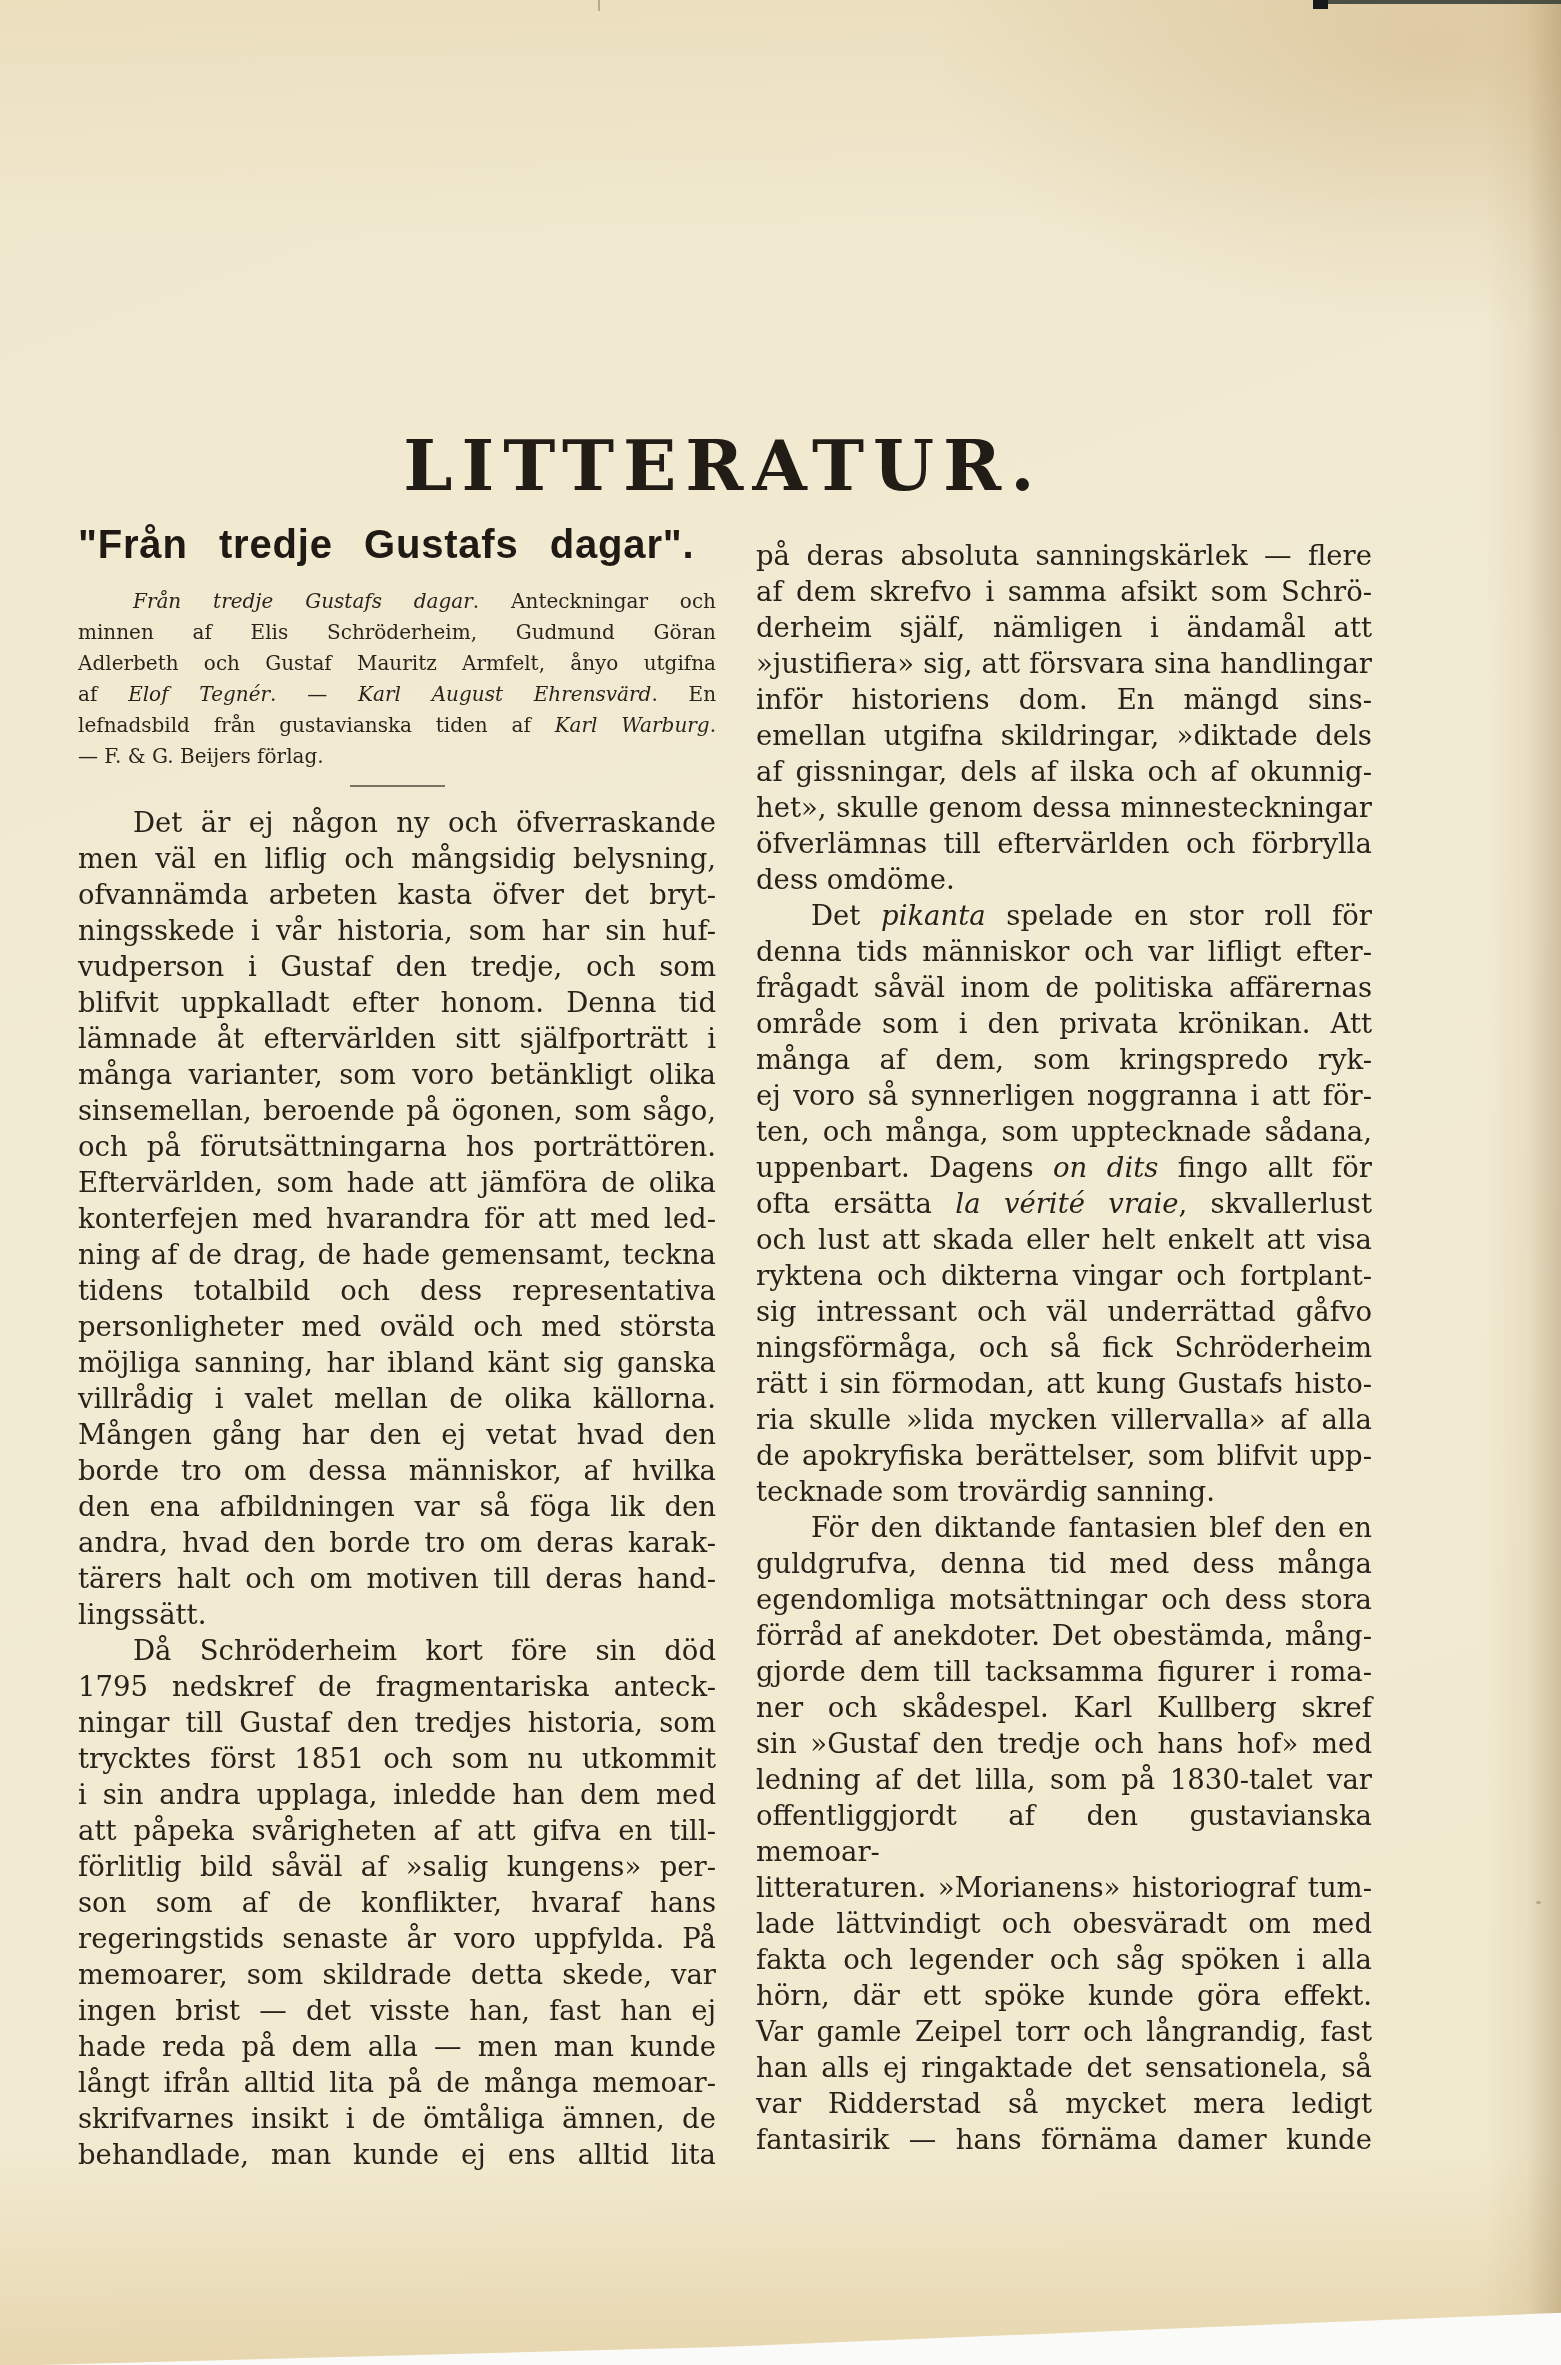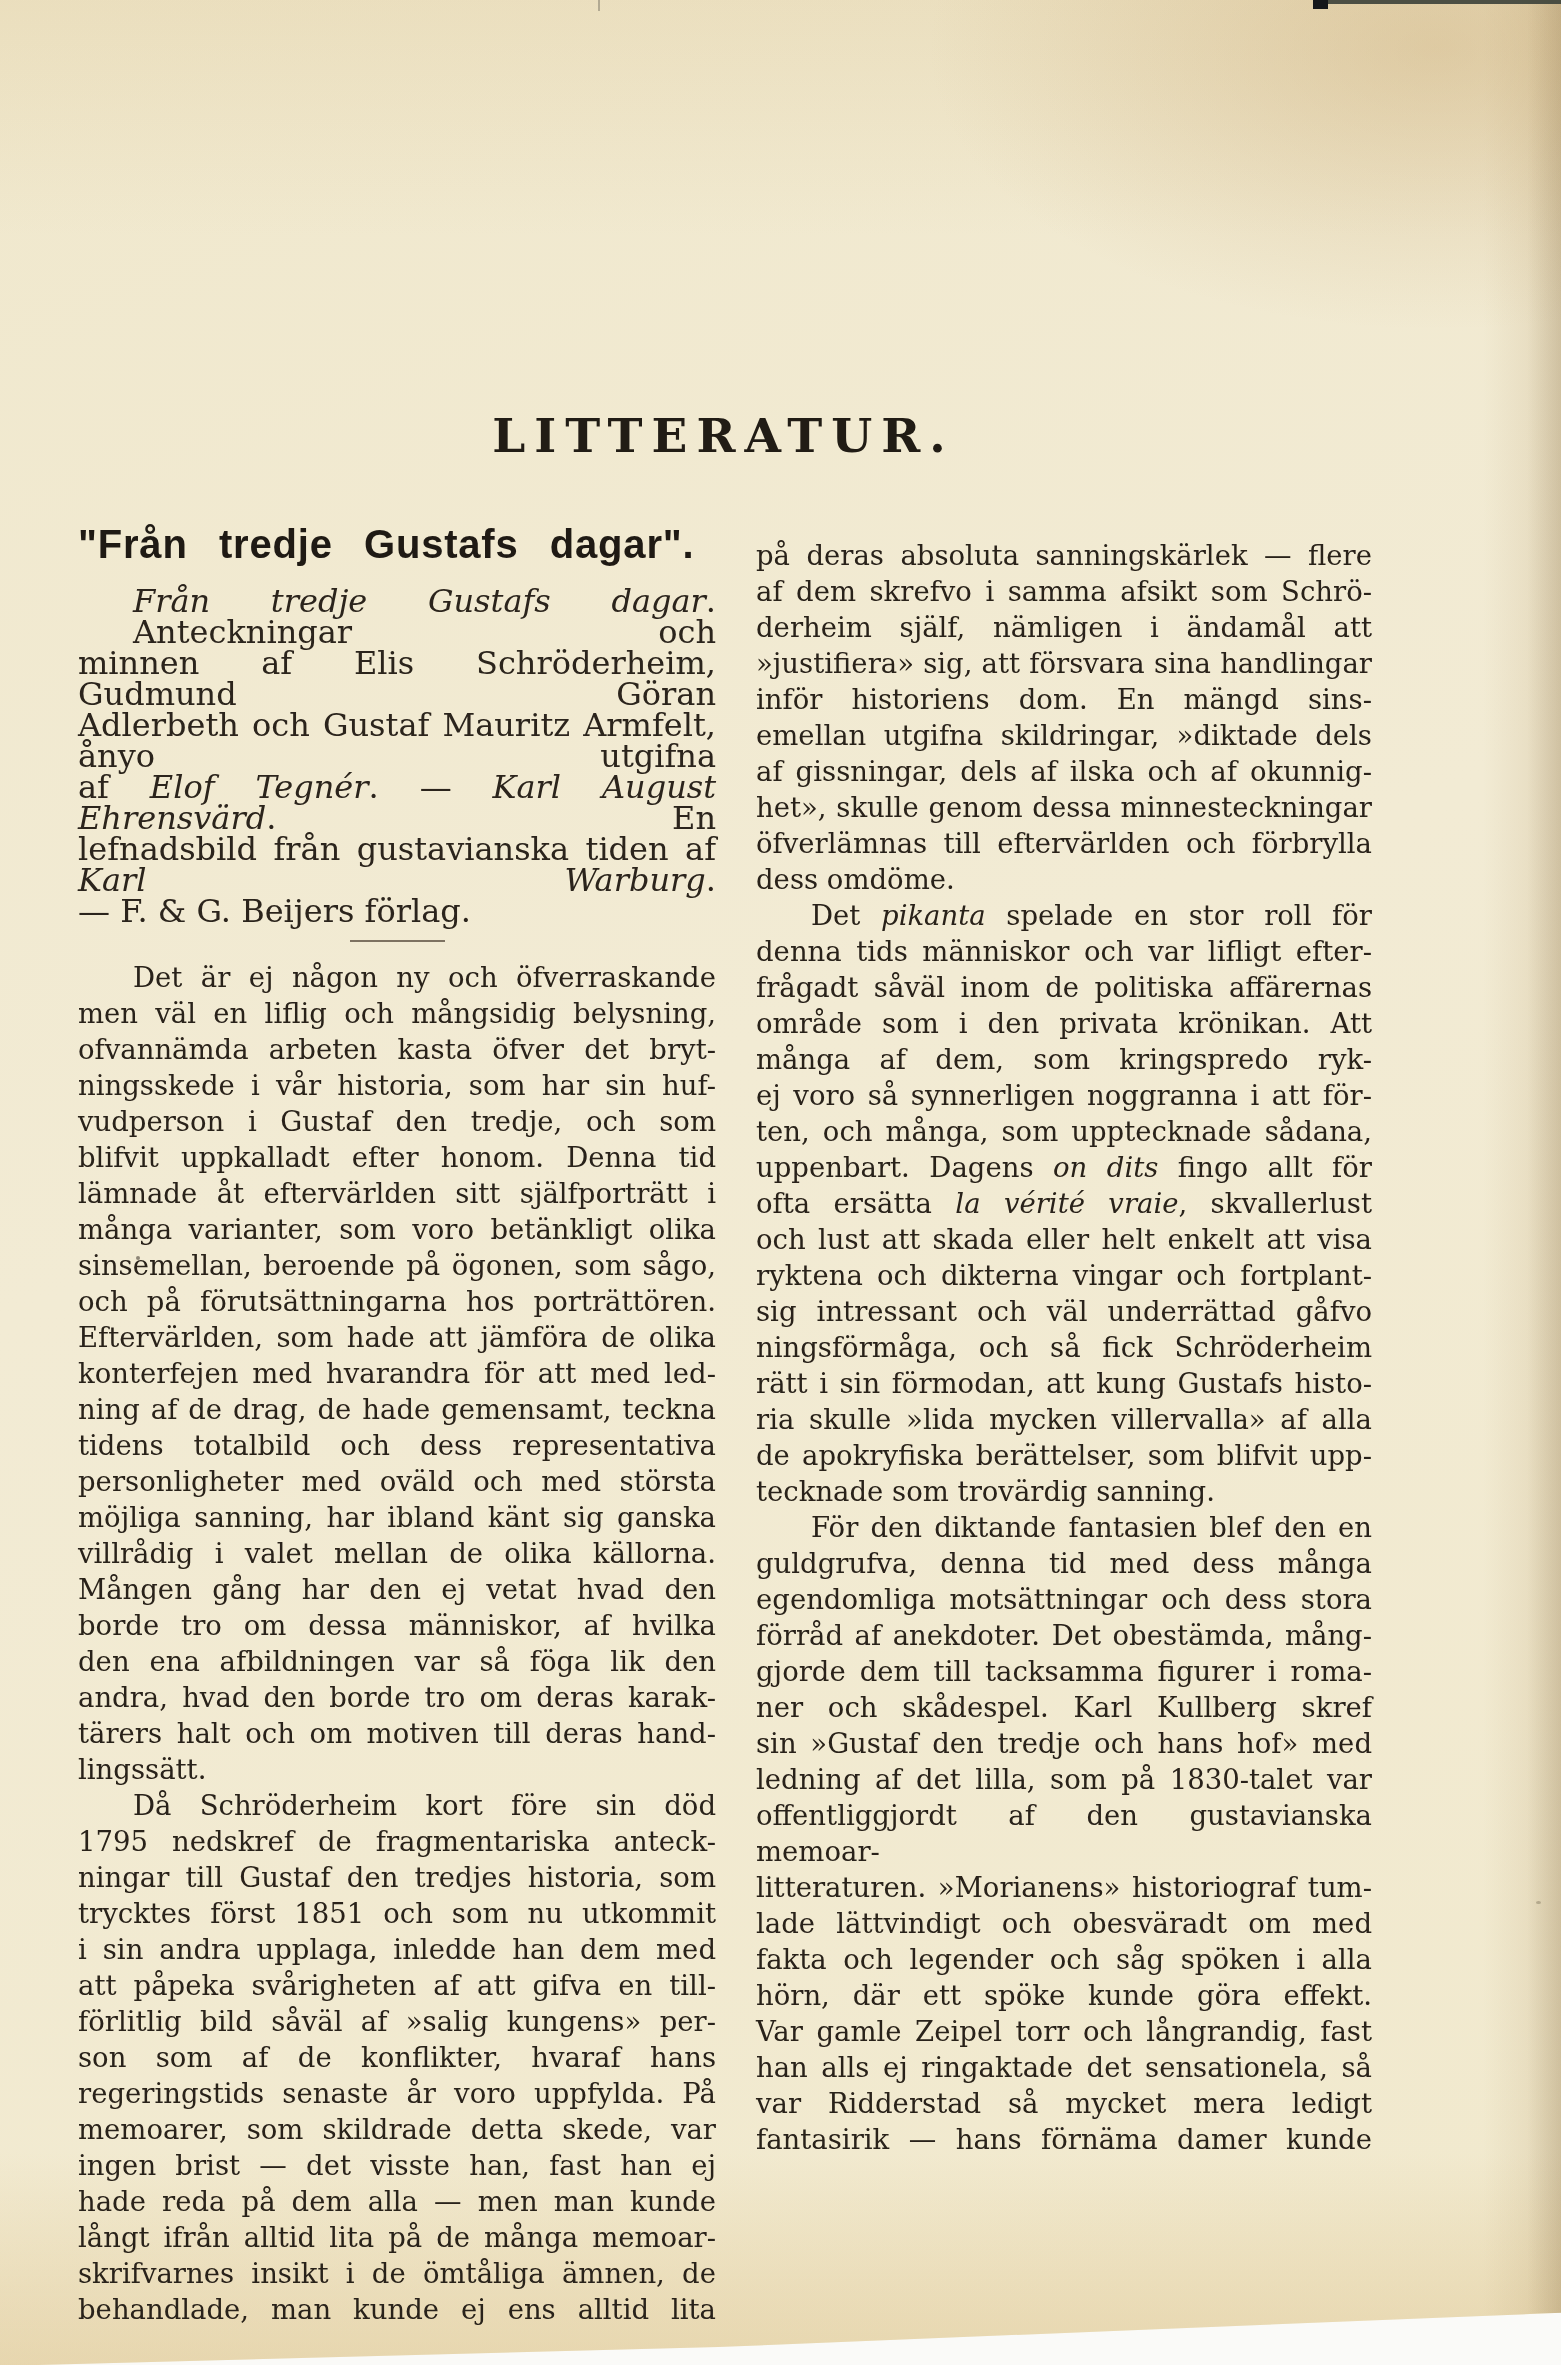--- a/index.html
+++ b/index.html
@@ -12,30 +12,30 @@
     background:
       radial-gradient(ellipse 727px 404px at 92% 2%, rgba(188,148,86,.30), rgba(188,148,86,0) 70%),
       linear-gradient(to left, rgba(165,132,78,.20), rgba(165,132,78,0) 5%),
       linear-gradient(to top, rgba(214,182,120,.38), rgba(214,182,120,0) 9%),
       linear-gradient(to bottom, rgba(205,172,108,.16), rgba(205,172,108,0) 10%),
       linear-gradient(160deg,#f0e8cd 0%,#f2ebd4 45%,#f1e9cd 100%);
     clip-path:polygon(0 0,100% 0,100% 97.75%,46% 99.2%,0 100%);}
   .ink{color:#28211a;}
   
   .masthead{position:absolute;top:377px;left:0;width:1447px;text-align:center;
-    font-size:47px;letter-spacing:9px;color:#211c15;
+    font-size:70px;letter-spacing:9px;color:#211c15;
     font-family:"DejaVu Serif",serif;}
   
   .col{position:absolute;font-size:27.5px;line-height:36px;color:#29221a;}
   .col-left{left:78px;top:522px;width:638px;}
   .col-right{left:756px;top:520px;width:616px;}
   .art-heading{font-family:"Liberation Sans",sans-serif;font-weight:bold;
     font-size:40px;line-height:45px;letter-spacing:0.8px;word-spacing:19.4px;
     color:#1f1a14;margin:0;}
-  .biblio{margin-top:19.4px;font-size:32px;line-height:31px;color:#2b241c;}
+  .biblio{margin-top:19.4px;font-size:20px;line-height:31px;color:#2b241c;}
   .biblio .indent{padding-left:22.6px;}
   .divider{width:95px;height:0;border-top:2.4px solid #55493b;opacity:.75;
     margin:13px auto 0 auto;}
   .bodytext{margin-top:17px;}
   .line{text-align:justify;text-align-last:justify;white-space:normal;}
   .line.last{text-align-last:left;}
   .line.indent{padding-left:55px;}
   .it{font-style:italic;}
   
   .top-strip{position:absolute;left:1314px;top:0;width:247px;height:4px;

